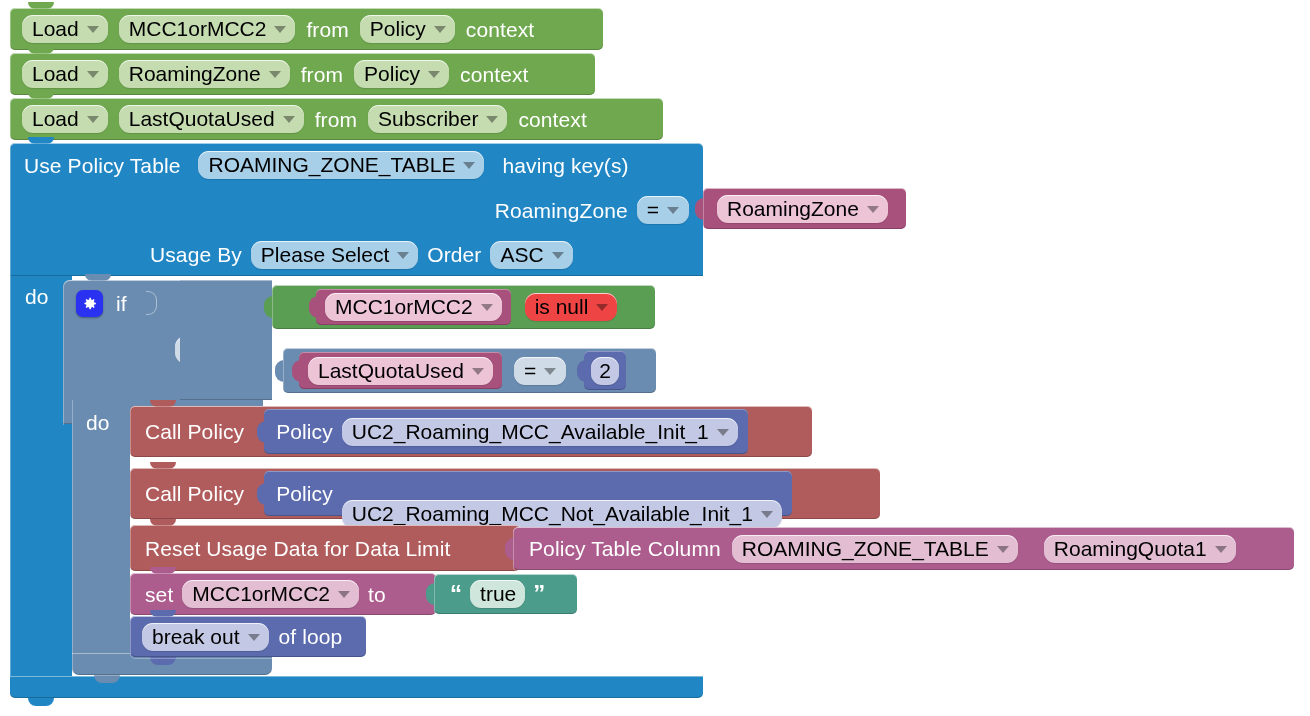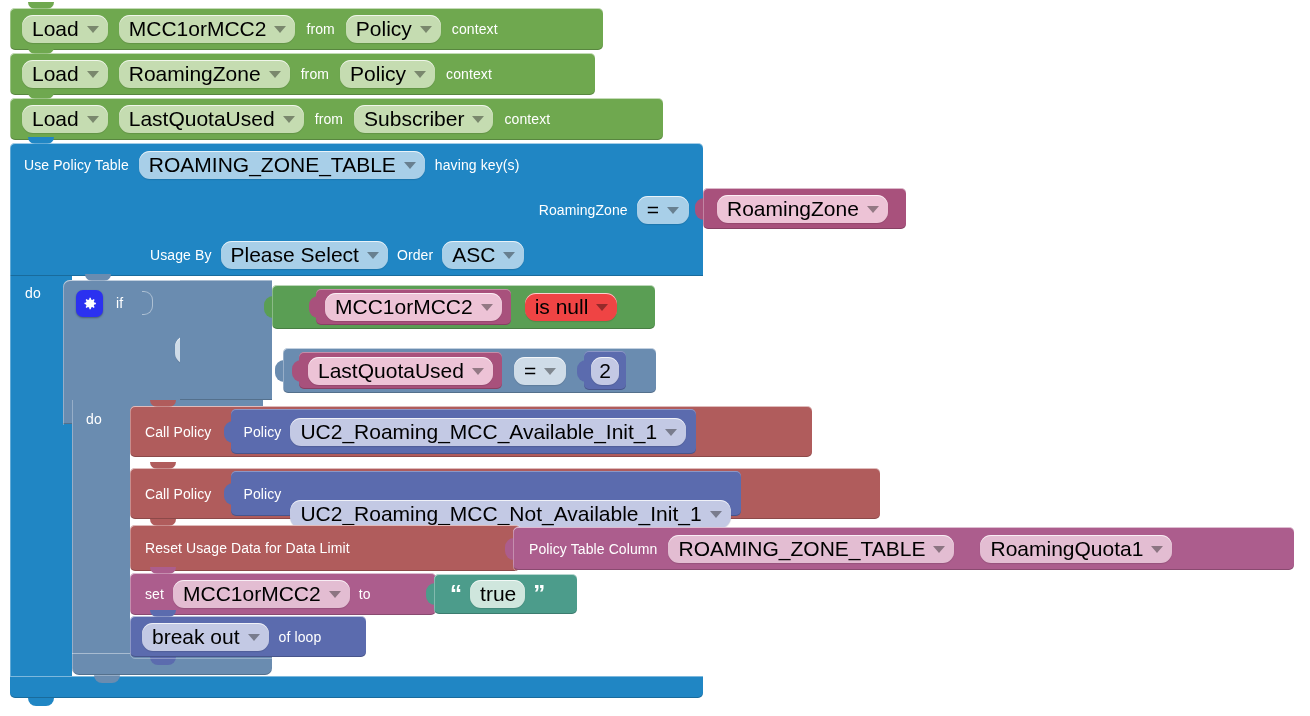--- a/index.html
+++ b/index.html
@@ -20,21 +20,21 @@
   }
   .edge{ 
     position:absolute;left:0;top:0;width:100%;height:100%;
     border-radius:5px;border:1px solid rgba(255,255,255,.30);
     pointer-events:none;
   }
   .row{
     position:absolute;display:flex;align-items:center;
     white-space:nowrap;
   }
-  .lbl{color:#ffffff;font-size:14px;line-height:1;letter-spacing:.1px;}
+  .lbl{color:#ffffff;font-size:21px;line-height:1;letter-spacing:.1px;}
 
   
   .field{
     display:inline-flex;align-items:center;gap:6px;
     border-radius:11px;padding:3px 9px 4px 10px;
     color:#000;font-size:21px;line-height:1;
     box-shadow:inset 0 1px 0 rgba(255,255,255,.75), 0 1px 1px rgba(0,0,0,.12);
   }
   .field.nopad{padding:3px 10px 4px 10px;}
   .caret{
@@ -133,21 +133,21 @@
       </span>
       <span class="lbl">context</span>
     </div>
   </div>
 
   <div class="blk" style="left:10px;top:143px;width:693px;height:133px;">
     <div class="blk-body" style="background:#2086c4;border-radius:5px 5px 0 0;"></div>
     <div class="notch" style="background:#2086c4;left:18px;top:-6px;height:7px;border-radius:0 0 9px 9px;"></div>
     <div class="edge" style="border-bottom:none;border-radius:5px 5px 0 0;"></div>
 
-    <div class="row" style="left:14px;top:0;height:44px;gap:10px;">
+    <div class="row" style="left:14px;top:0;height:44px;gap:18px;">
       <span class="lbl">Use Policy Table</span>
       <span class="field" style="background:#a8cfe8;">
         <span>ROAMING_ZONE_TABLE</span>
         <i class="caret"></i>
       </span>
       <span class="lbl">having key(s)</span>
     </div>
 
     <div class="row" style="right:14px;top:44px;height:46px;gap:9px;">
       <span class="lbl">RoamingZone</span>

